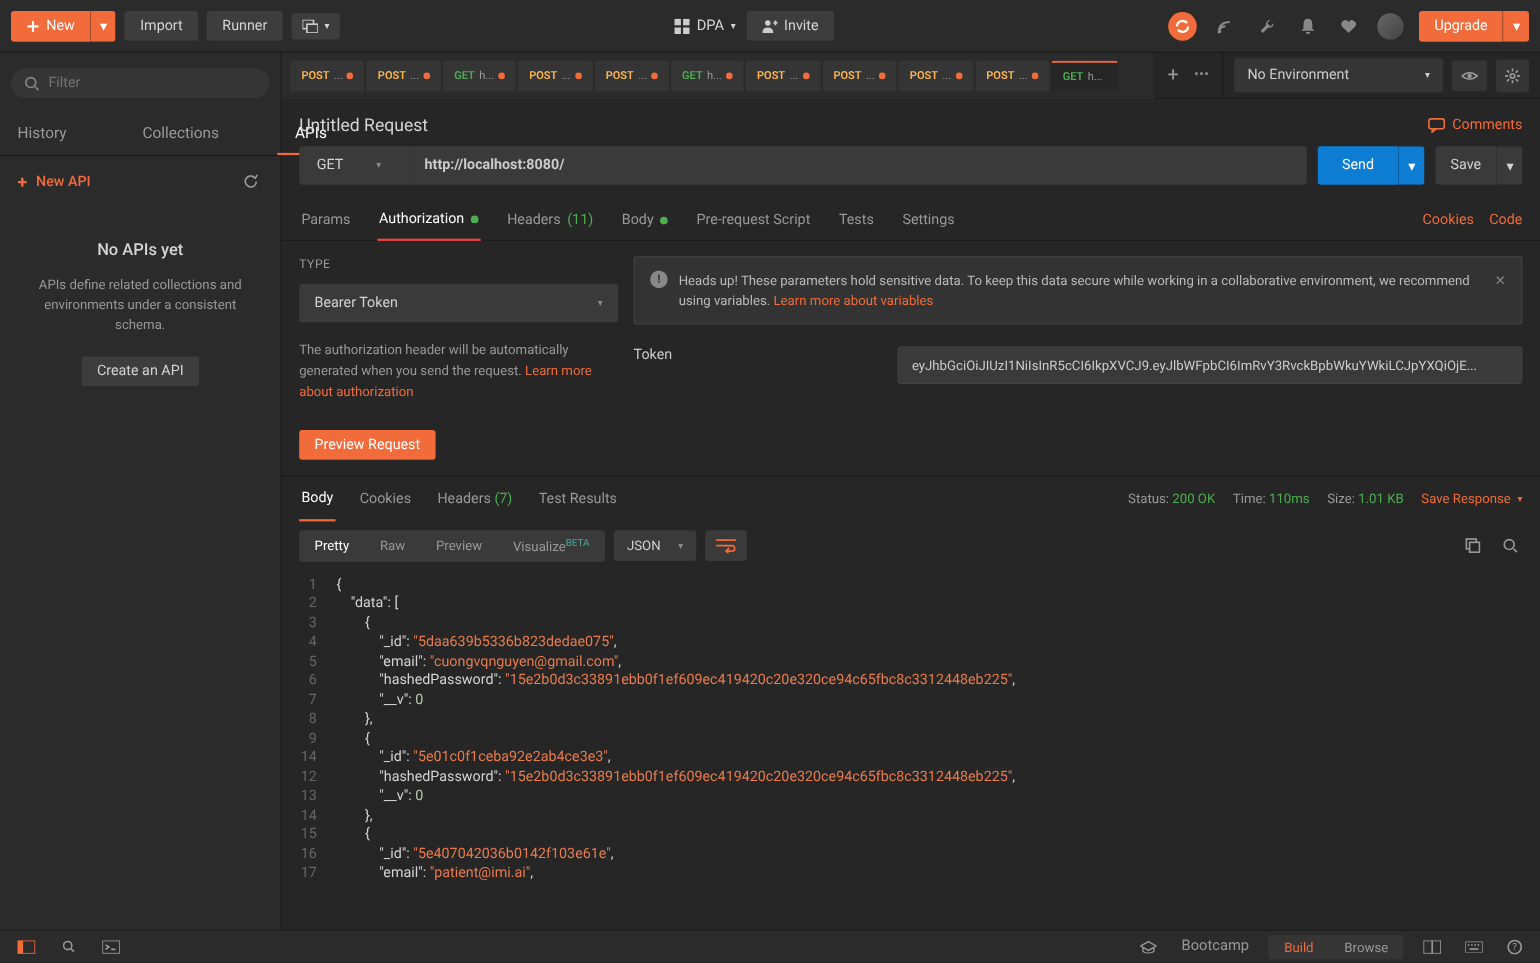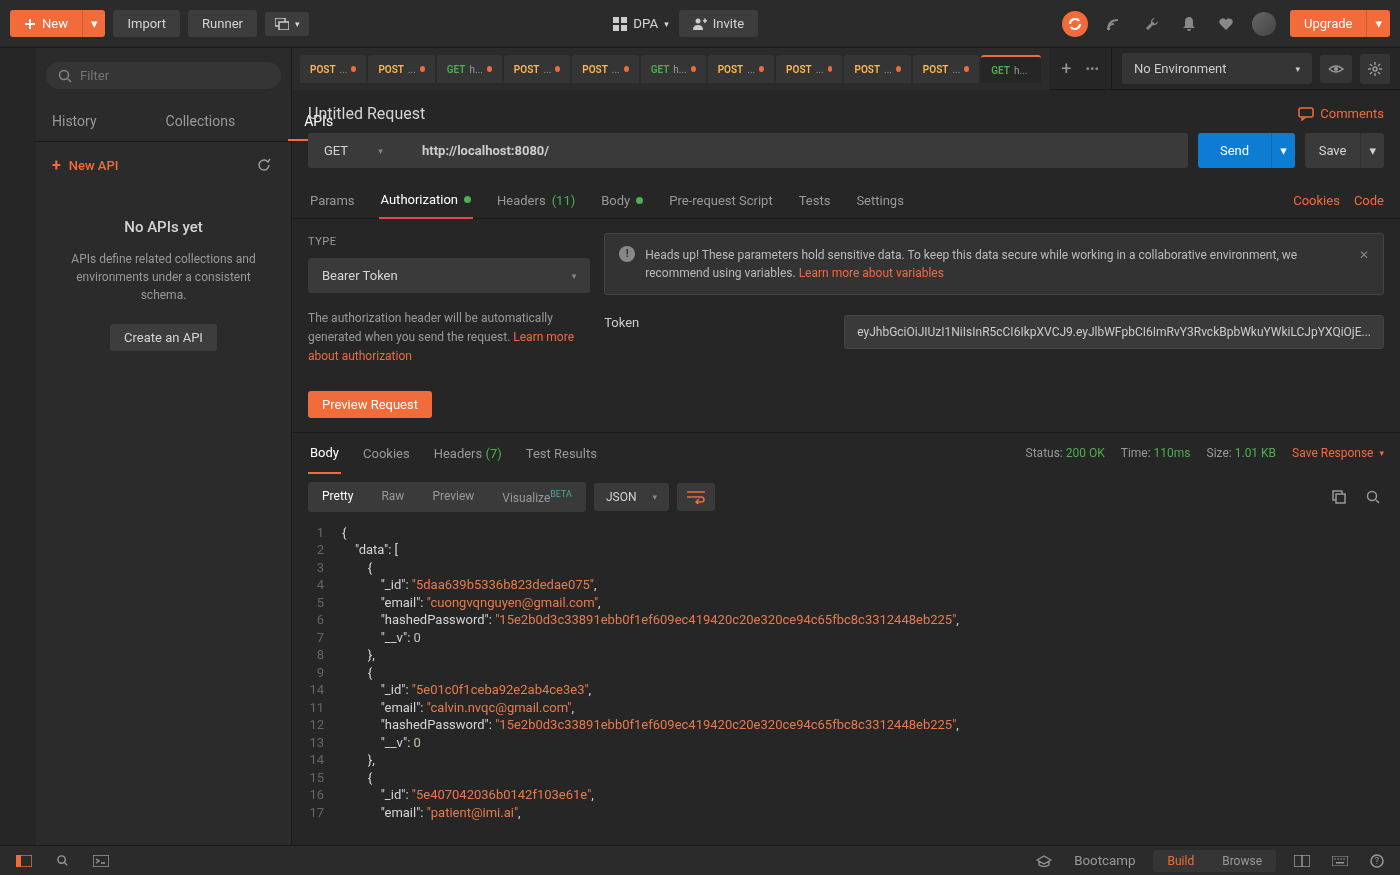--- a/index.html
+++ b/index.html
@@ -86,21 +86,21 @@
 .j-key { color:#d4d4d4; }
 .j-str { color:#e87b4d; }
 .j-num { color:#b5cea8; }
 .statusbar { height:30px; background:#2b2b2b; border-top:1px solid #1a1a1a; display:flex; align-items:center; padding:0 12px; gap:16px; font-size:12px; color:#999; }
 .status-right { margin-left:auto; display:flex; align-items:center; gap:14px; }
 .mode-toggle { display:flex; background:#353535; border-radius:3px; }
 .mode-btn { padding:4px 14px; cursor:pointer; }
 .mode-btn.active { color:#f26b3a; }
 svg { display:block; }
 .sidebar-full { display:flex; flex-direction:column; height:calc(875px - 48px - 30px); }
-.layout { display:flex; height:calc(875px - 48px - 30px);padding-left:36px; }
+.layout { display:flex; height:calc(875px - 48px - 30px); }
 </style>
 </head>
 <body>
 
 <div class="topbar">
   <div class="btn-split">
     <button class="btn btn-orange btn-main">
       <svg width="12" height="12" viewBox="0 0 12 12">
           <rect x="5" y="1" width="2" height="10" fill="#fff"></rect>
           <rect x="1" y="5" width="10" height="2" fill="#fff"></rect>
@@ -461,24 +461,20 @@
             </div>
             <div class="code-line">
               <span class="ln">9</span>
               <span class="code-txt">        {</span>
             </div>
             <div class="code-line">
               <span class="ln">14</span>
               <span class="code-txt">            <span class="j-key">"_id"</span>: <span class="j-str">"5e01c0f1ceba92e2ab4ce3e3"</span>,</span>
             </div>
             <div class="code-line">
-              <span class="ln">11</span>
-              <span class="code-txt">            <span class="j-key">"email"</span>: <span class="j-str">"calvin.nvqc@gmail.com"</span>,</span>
-            </div>
-            <div class="code-line">
               <span class="ln">12</span>
               <span class="code-txt">            <span class="j-key">"hashedPassword"</span>: <span class="j-str">"15e2b0d3c33891ebb0f1ef609ec419420c20e320ce94c65fbc8c3312448eb225"</span>,</span>
             </div>
             <div class="code-line">
               <span class="ln">13</span>
               <span class="code-txt">            <span class="j-key">"__v"</span>: <span class="j-num">0</span></span>
             </div>
             <div class="code-line">
               <span class="ln">14</span>
               <span class="code-txt">        },</span>

